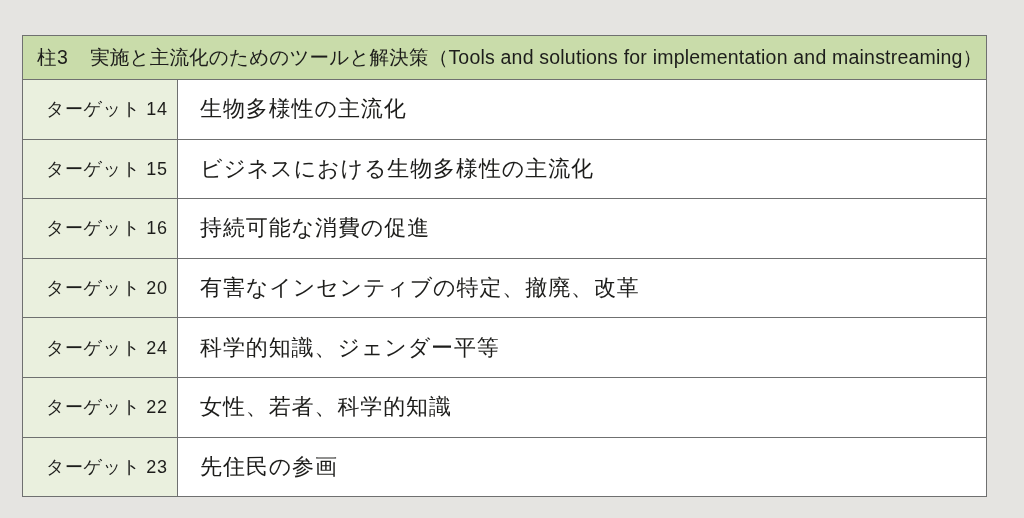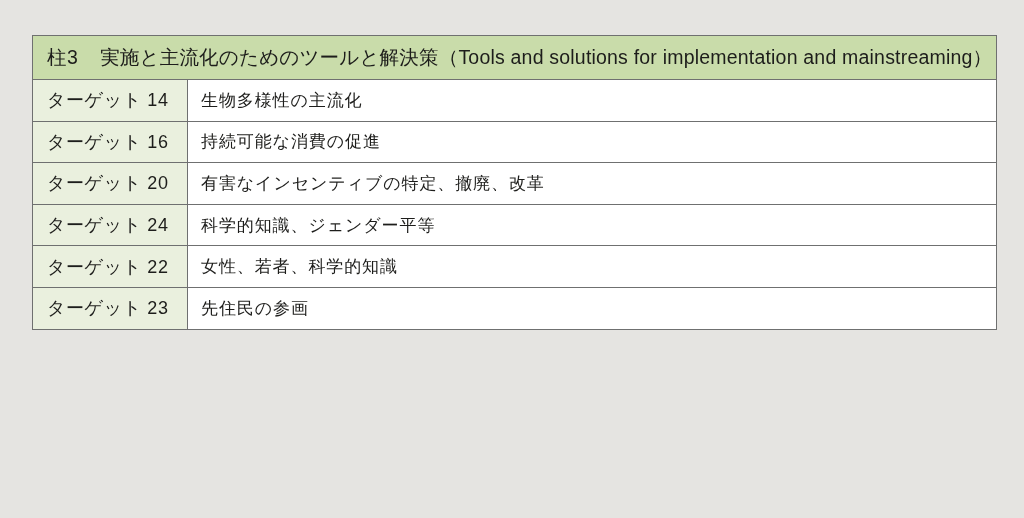--- a/index.html
+++ b/index.html
@@ -17,21 +17,21 @@
 
   .page {
     position: relative;
     width: 1024px;
     height: 518px;
     box-sizing: border-box;
   }
 
   .table-wrap {
     position: absolute;
-    left: 32px;
+    left: 22px;
     top: 35px;
     width: 964px;
     box-sizing: border-box;
   }
 
   table.targets {
     width: 964px;
     border-collapse: collapse;
     table-layout: fixed;
     background: #ffffff;
@@ -76,21 +76,21 @@
   .hdr-title {
     font-family: "Liberation Sans", "DejaVu Sans", sans-serif;
     font-size: 19.5px;
     color: #1d1d1b;
     letter-spacing: 0.2px;
   }
 
   
   tbody tr.data-row td {
     border: 1.2px solid #6f7070;
-    padding: 0;
+    padding: 9px;
     height: 40.6px;
     vertical-align: middle;
     margin-left: 11px;
   }
 
   td.cell-label {
     background: #eaf0de;
   }
 
   td.cell-text {
@@ -110,21 +110,21 @@
     white-space: nowrap;
   }
 
   .text-inner {
     display: flex;
     align-items: center;
     height: 40.6px;
     padding-left: 13px;
     box-sizing: border-box;
     font-family: "Liberation Serif", "DejaVu Serif", serif;
-    font-size: 17px;
+    font-size: 22px;
     color: #1d1d1b;
     letter-spacing: 0.9px;
     white-space: nowrap;
   }
 </style>
 </head>
 <body>
 
 <div class="page">
   <div class="table-wrap">
@@ -147,20 +147,28 @@
       <tbody id="targets-body">
   <tr class="data-row">
     <td class="cell-label">
       <div class="label-inner">ターゲット 14</div>
     </td>
     <td class="cell-text">
       <div class="text-inner">生物多様性の主流化</div>
     </td>
   </tr>
 
+  <tr class="data-row">
+    <td class="cell-label">
+      <div class="label-inner">ターゲット 15</div>
+    </td>
+    <td class="cell-text">
+      <div class="text-inner">ビジネスにおける生物多様性の主流化</div>
+    </td>
+  </tr>
 
   <tr class="data-row">
     <td class="cell-label">
       <div class="label-inner">ターゲット 16</div>
     </td>
     <td class="cell-text">
       <div class="text-inner">持続可能な消費の促進</div>
     </td>
   </tr>
 

